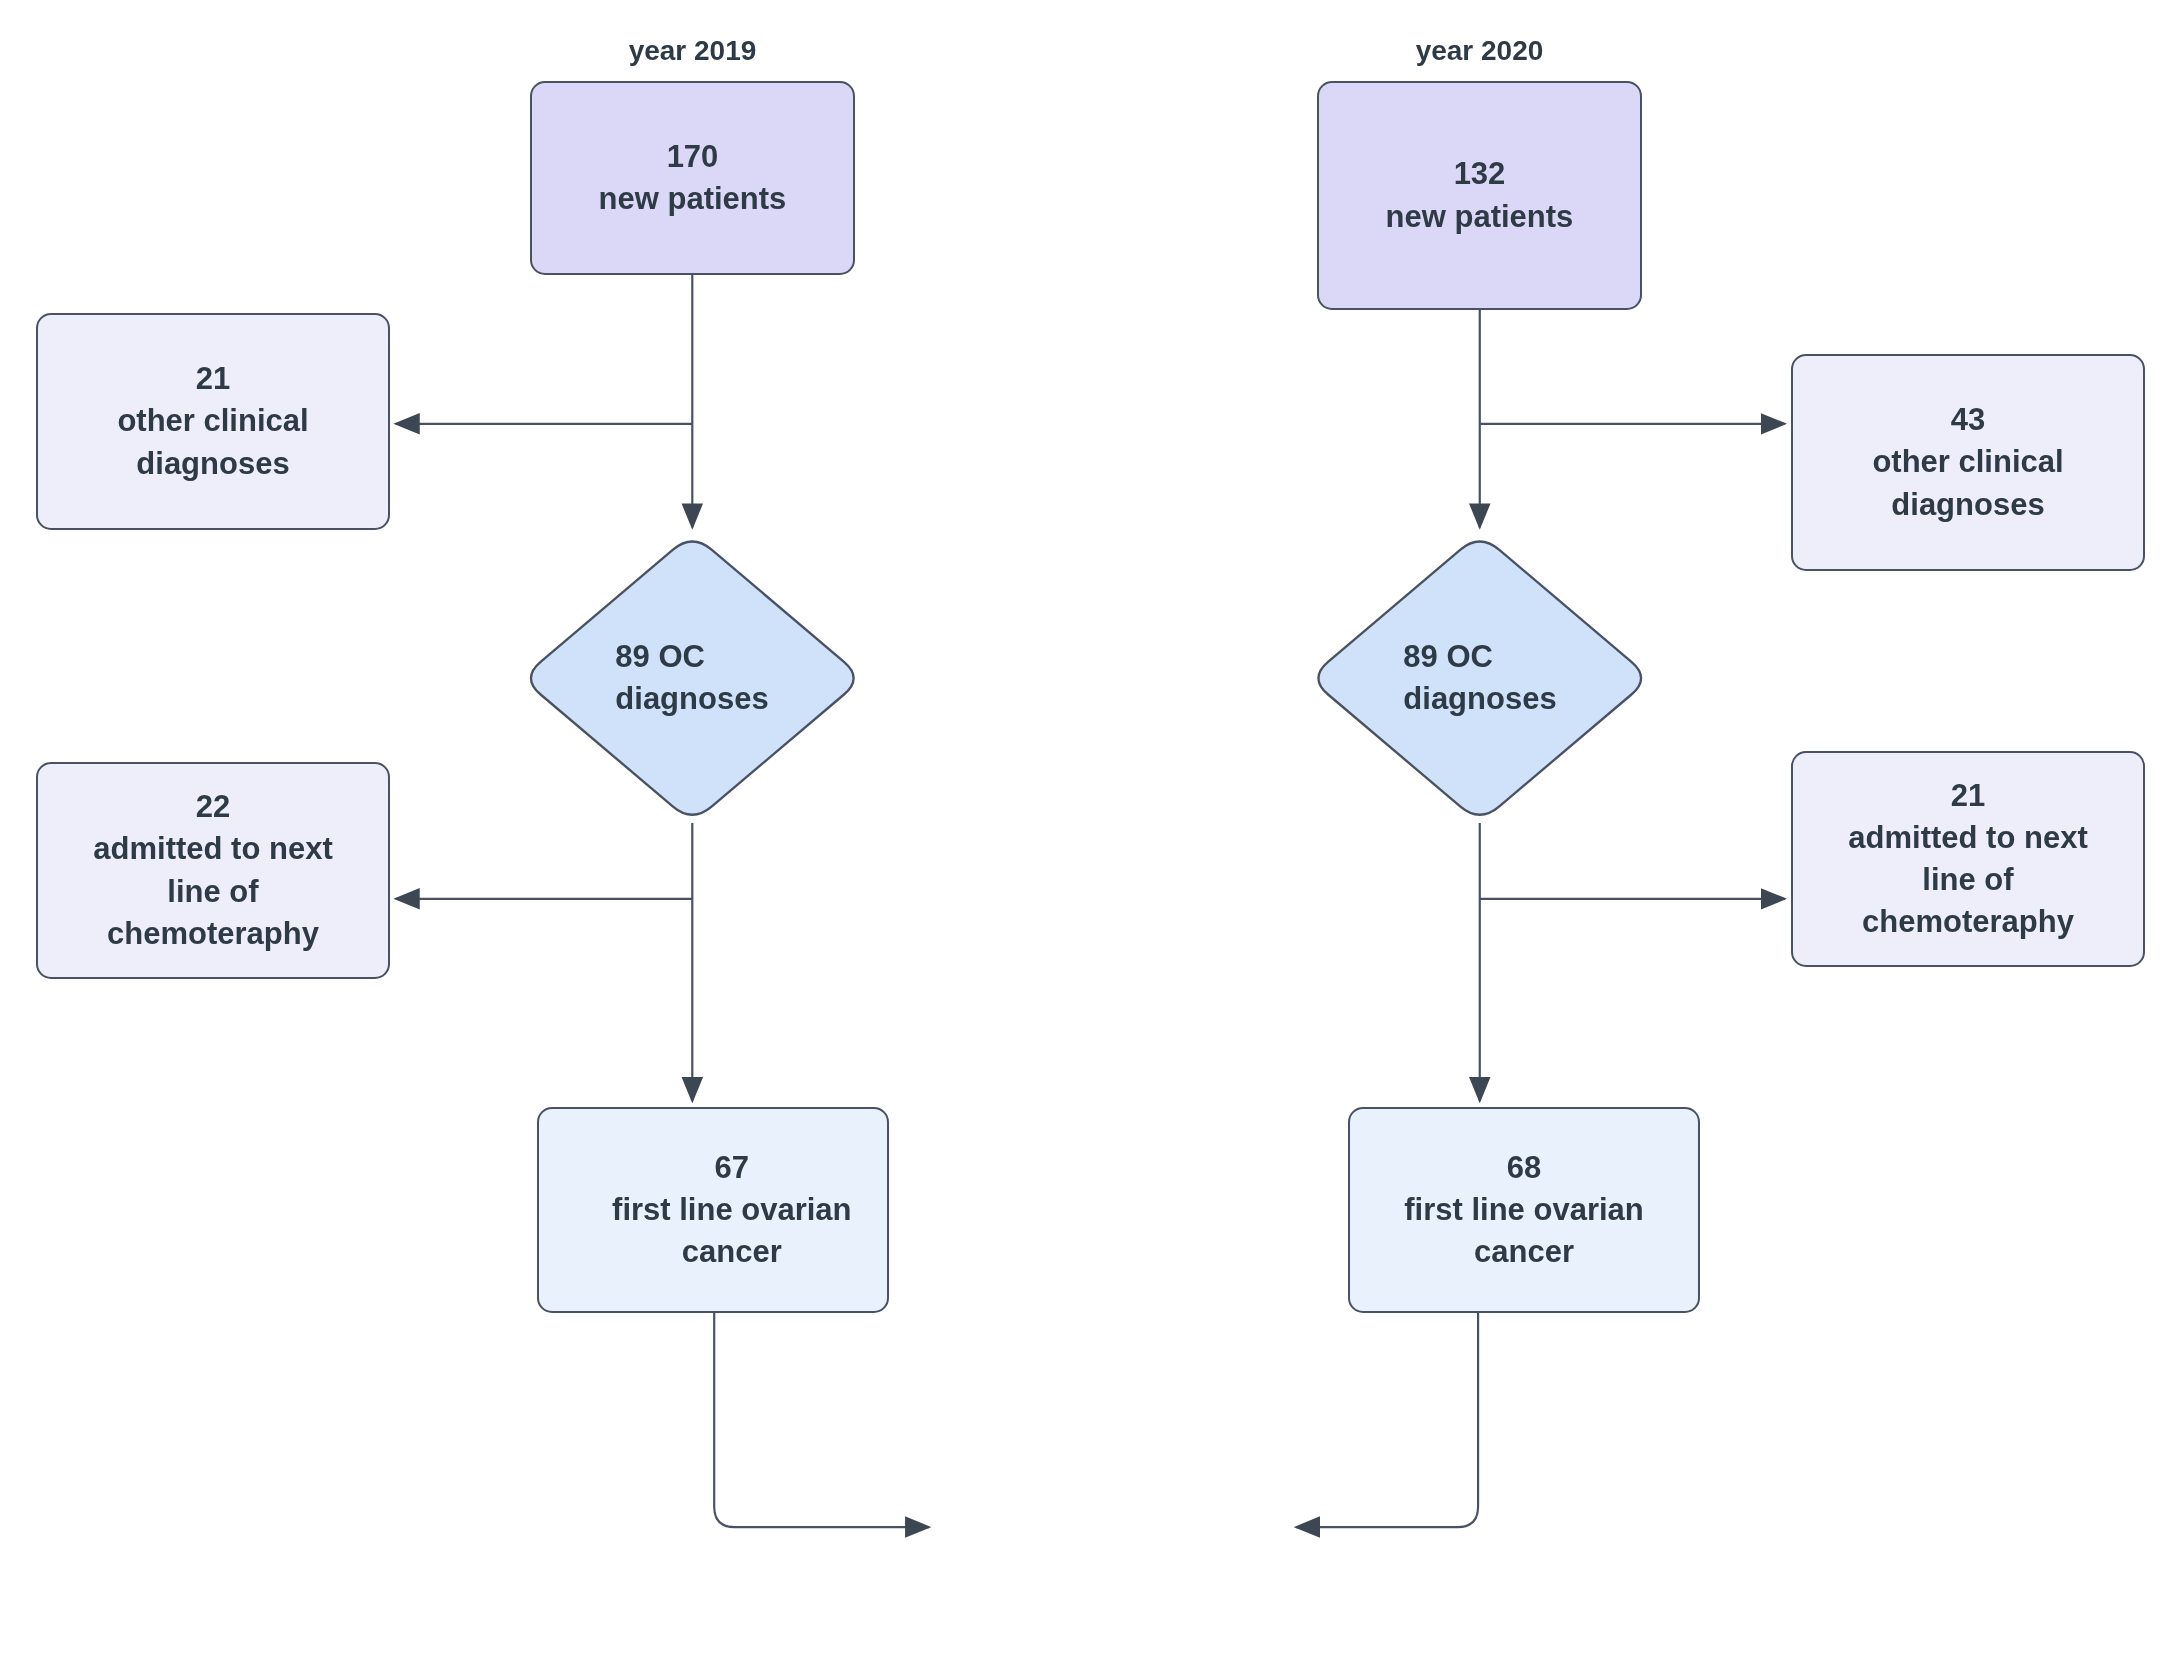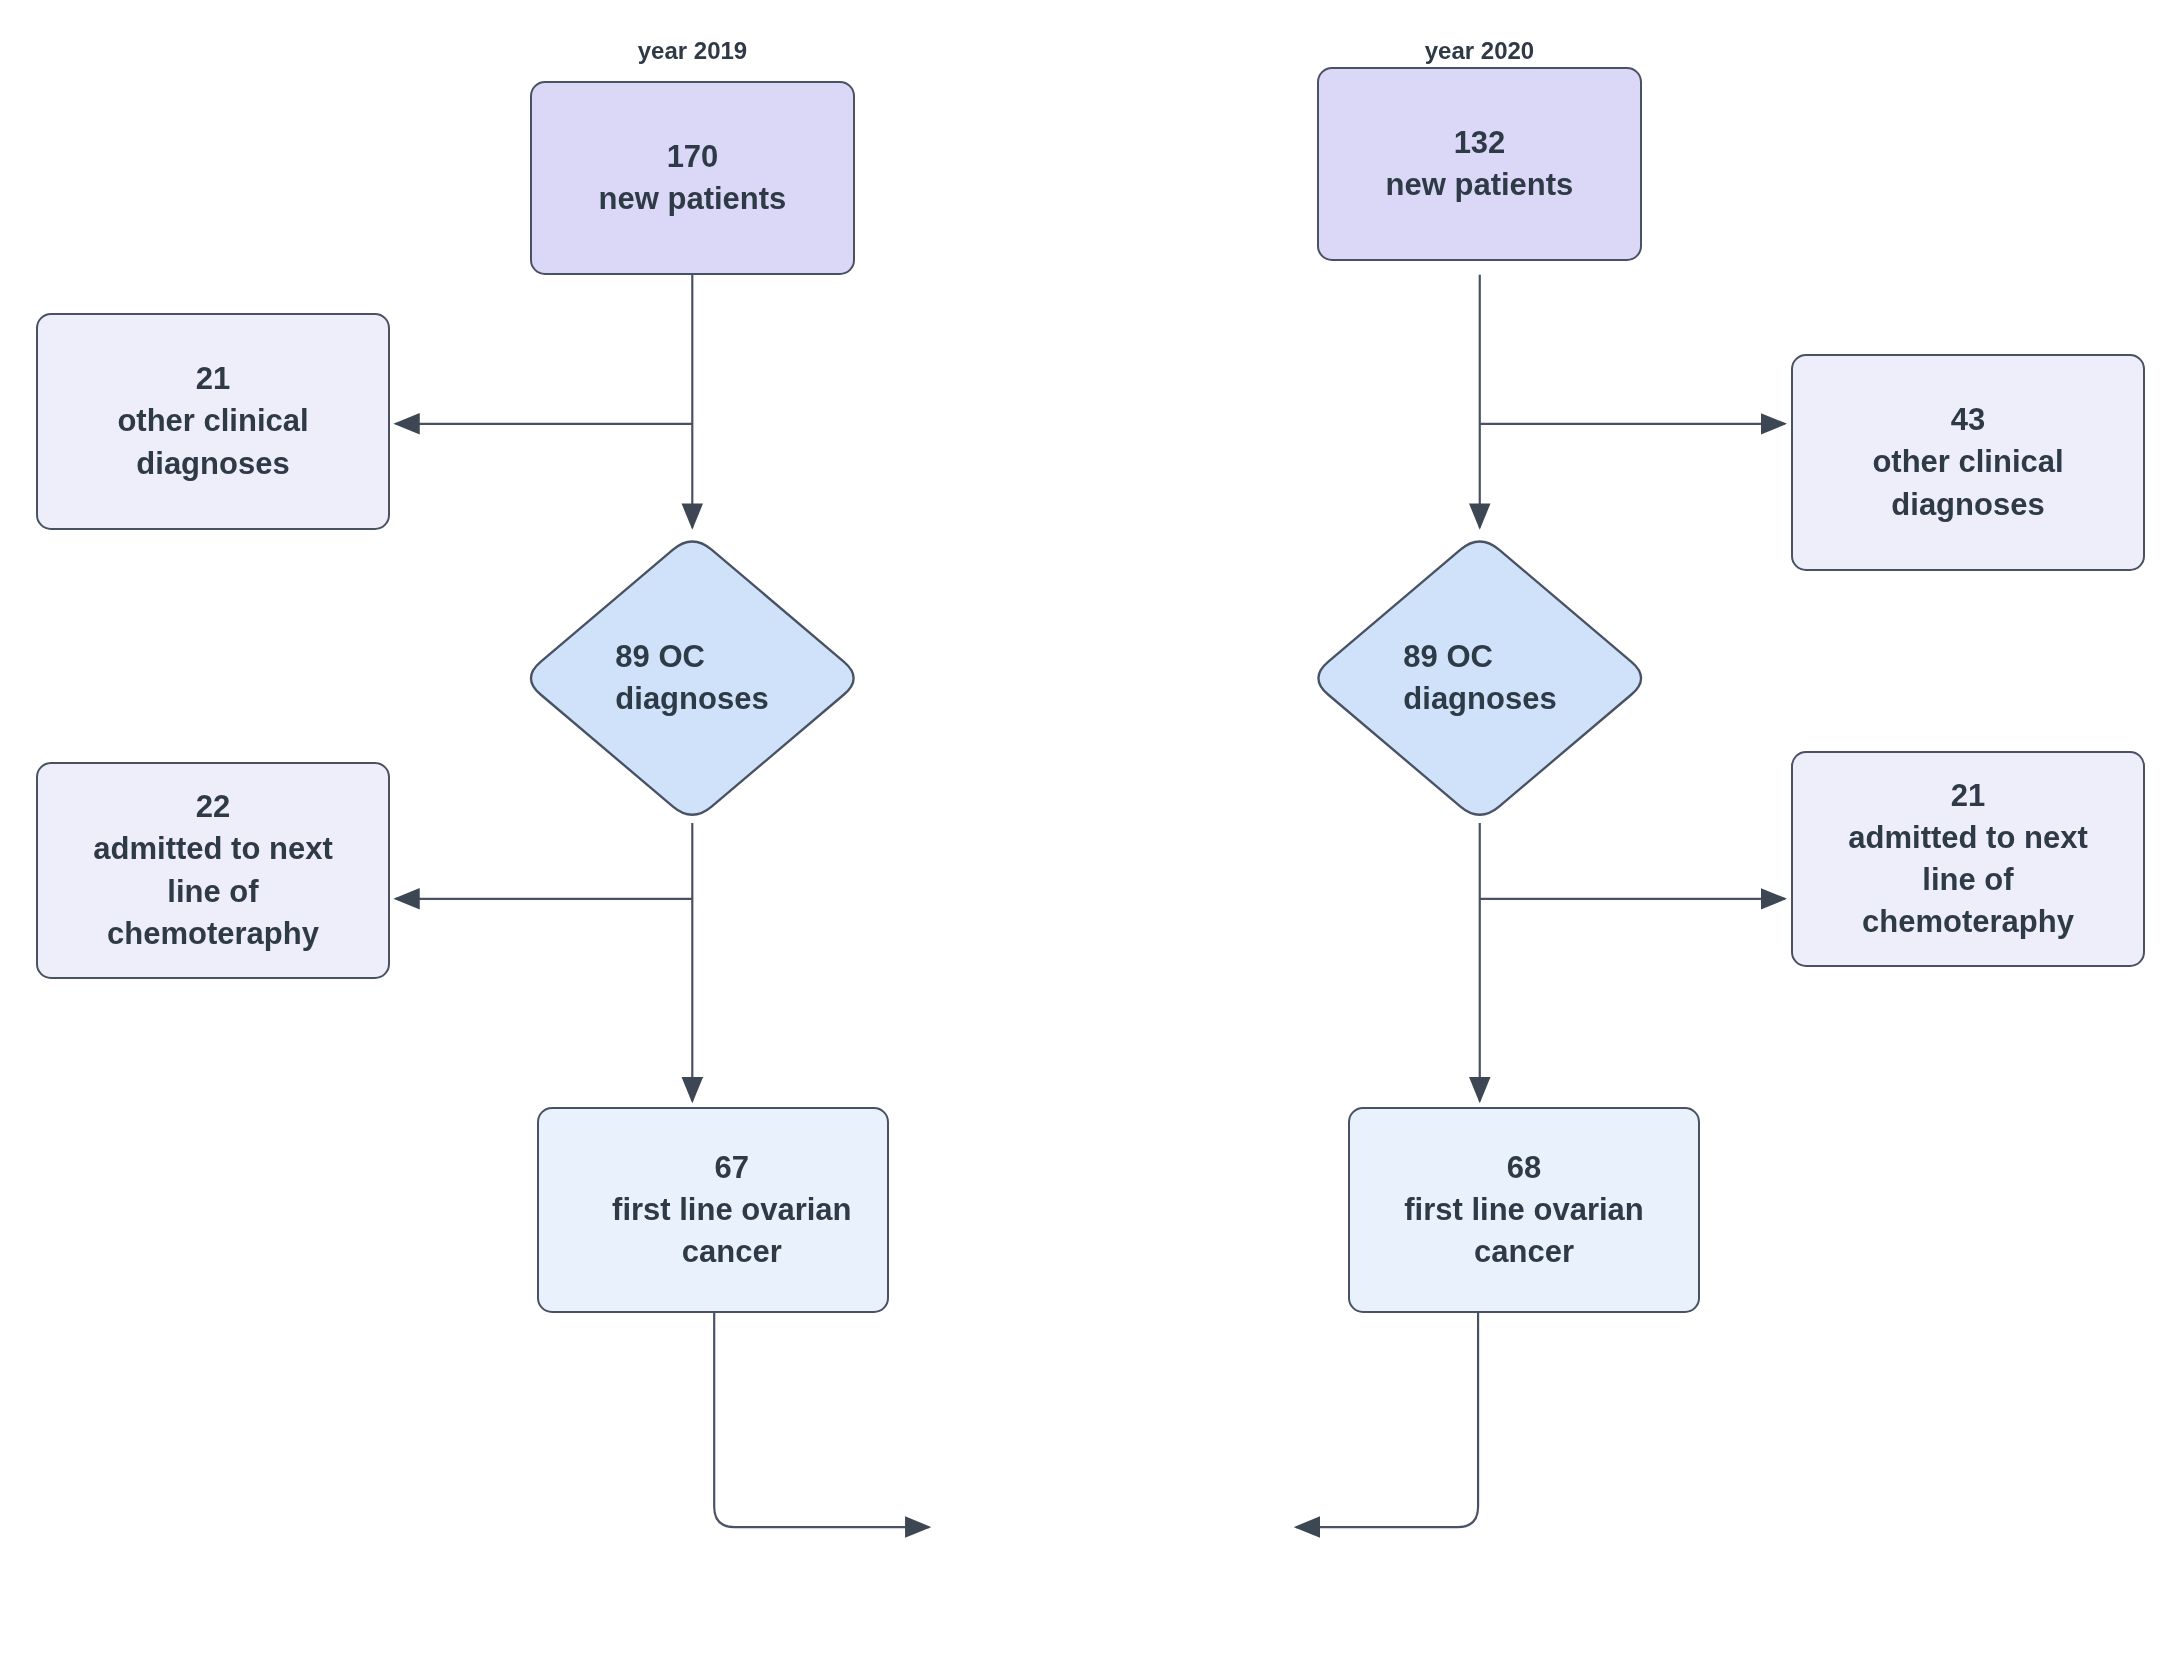--- a/index.html
+++ b/index.html
@@ -60,21 +60,21 @@
     white-space: pre-line;
     font-weight: bold;
     font-size: 31px;
     line-height: 1.36;
   }
   .year-label {
     position: absolute;
     width: 337px;
     text-align: center;
     font-weight: bold;
-    font-size: 24px;
+    font-size: 28px;
     line-height: 34px;
   }
 </style>
 </head>
 <body>
 
 <div id="canvas">
 
   <svg id="wires" viewBox="0 0 2592 1992" xmlns="http://www.w3.org/2000/svg">
     <defs>
@@ -112,21 +112,21 @@
   <div class="diamond-label" style="left:521px; top:533px; width:342px; height:290px;">89 OC
 diagnoses</div>
   <div class="node fill-pale-lavender" style="left:36px; top:762px; width:354px; height:217px;">22
 admitted to next
 line of
 chemoteraphy</div>
   <div class="node fill-pale-blue" style="left:537px; top:1107px; width:352px; height:206px;padding-left:46px;">67
 first line ovarian
 cancer</div>
 
-  <div class="node fill-lavender" style="left:1317px; top:67px; width:325px; height:194px;">132
+  <div class="node fill-lavender" style="left:1317px; top:81px; width:325px; height:229px;">132
 new patients</div>
   <div class="node fill-pale-lavender" style="left:1791px; top:313px; width:354px; height:217px;margin-top:41px;">43
 other clinical
 diagnoses</div>
   <div class="diamond-label" style="left:1309px; top:533px; width:342px; height:290px;">89 OC
 diagnoses</div>
   <div class="node fill-pale-lavender" style="left:1791px; top:751px; width:354px; height:216px;">21
 admitted to next
 line of
 chemoteraphy</div>

